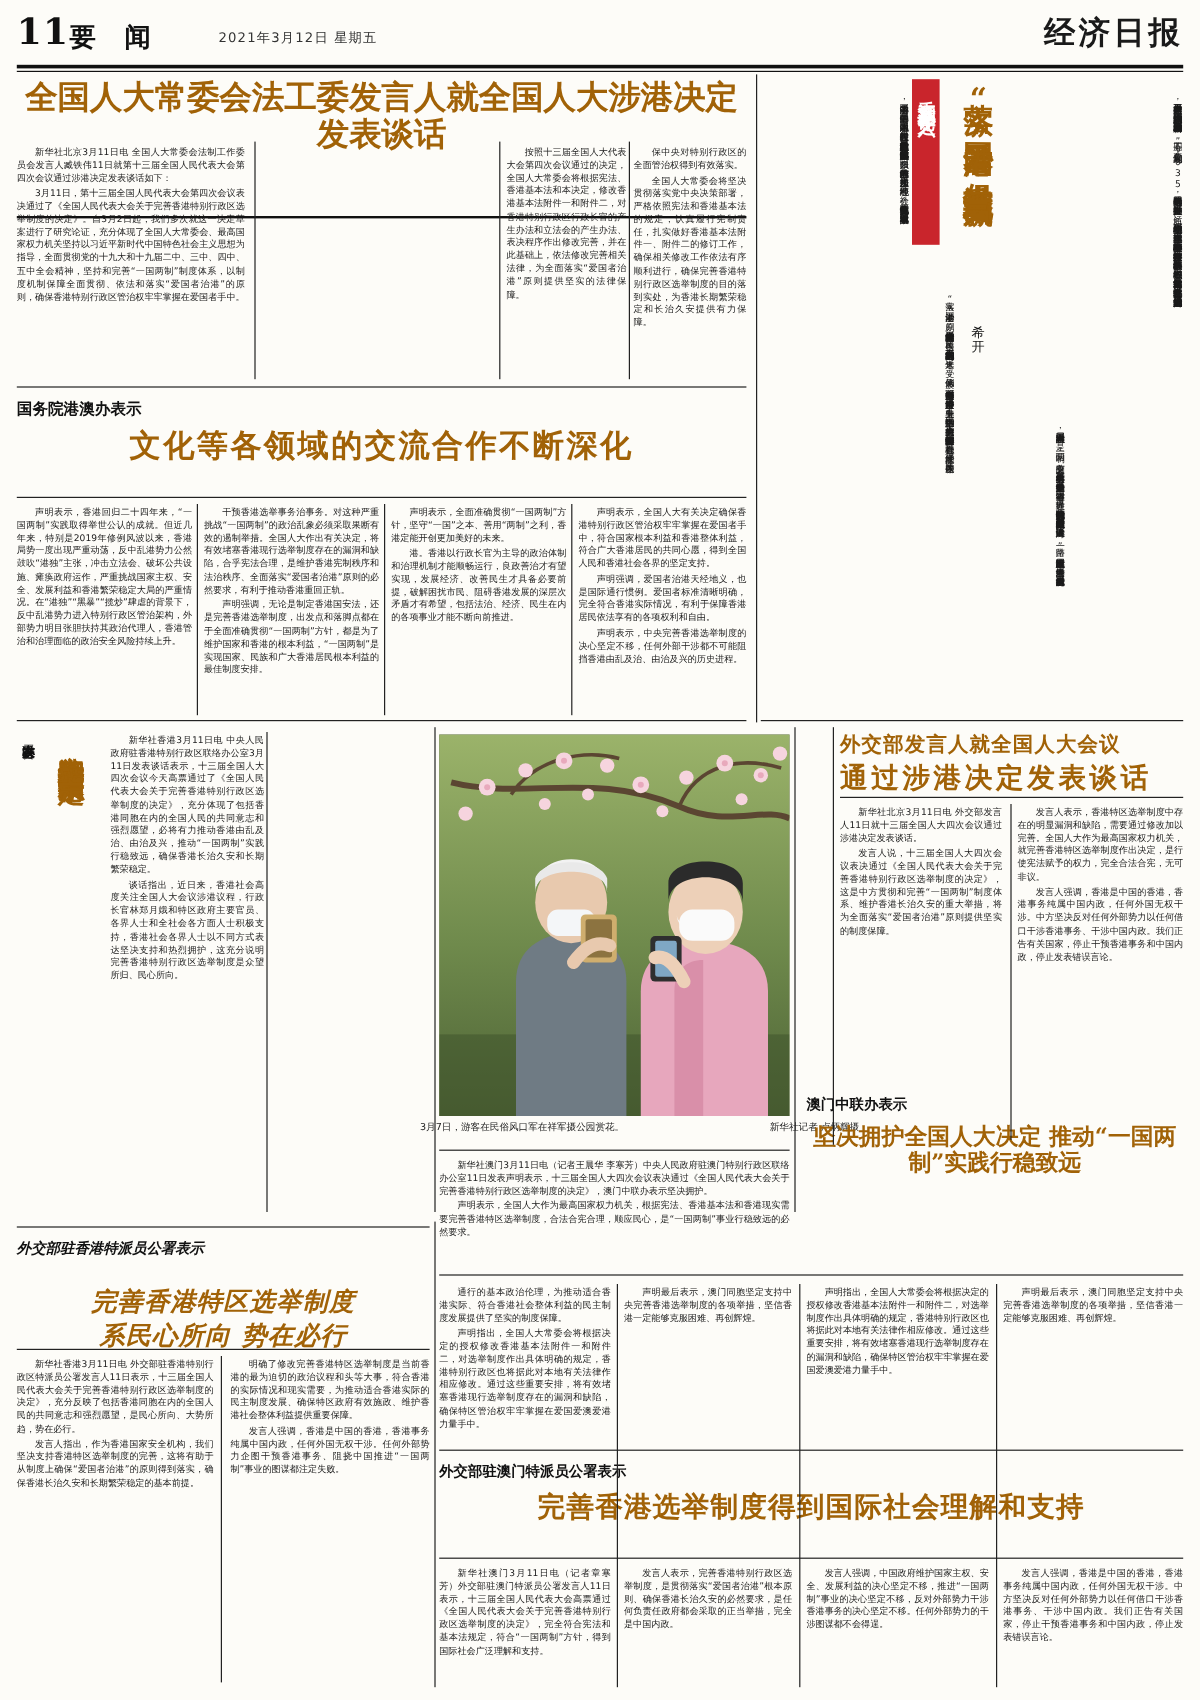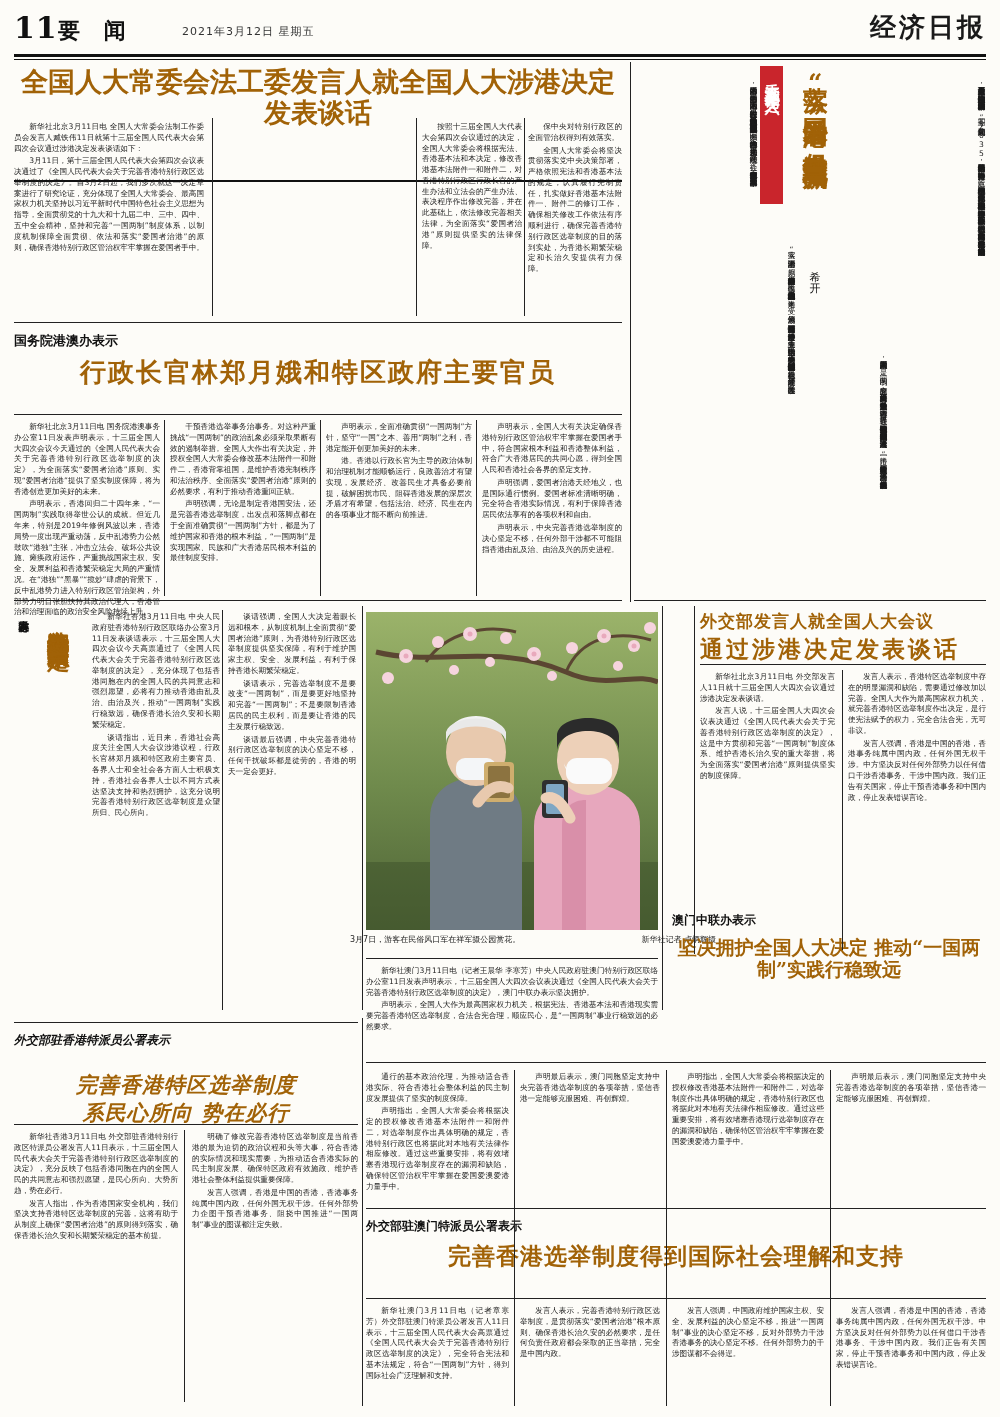--- a/index.html
+++ b/index.html
@@ -69,30 +69,29 @@
   </div>
   <div style="position:absolute;left:528px;top:122px;width:94px;height:192px;" class="body">
     <p>保中央对特别行政区的全面管治权得到有效落实。</p>
     <p>全国人大常委会将坚决贯彻落实党中央决策部署，严格依照宪法和香港基本法的规定，认真履行宪制责任，扎实做好香港基本法附件一、附件二的修订工作，确保相关修改工作依法有序顺利进行，确保完善香港特别行政区选举制度的目的落到实处，为香港长期繁荣稳定和长治久安提供有力保障。</p>
   </div>
 
   <div class="hline" style="left:14px;top:322px;width:608px;height:1px;"></div>
 
   <div style="position:absolute;left:14px;top:332px;width:608px;">
     <div class="kicker">国务院港澳办表示</div>
-    <div class="hl" style="font-size:26px;text-align:center;margin-top:8px;letter-spacing:2px;">行政长官林郑月娥和特区政府主要官员</div>
+    <div class="hl" style="font-size:26px;text-align:center;margin-top:8px;letter-spacing:2px;">文化等各领域的交流合作不断深化</div>
   </div>
   <div class="hline" style="left:14px;top:414px;width:608px;height:1px;"></div>
 
   <div style="position:absolute;left:14px;top:422px;width:146px;height:170px;" class="body">
-    <p>新华社北京3月11日电  国务院港澳事务办公室11日发表声明表示，十三届全国人大四次会议今天通过的《全国人民代表大会关于完善香港特别行政区选举制度的决定》，为全面落实“爱国者治港”原则、实现“爱国者治港”提供了坚实制度保障，将为香港创造更加美好的未来。</p>
     <p>声明表示，香港回归二十四年来，“一国两制”实践取得举世公认的成就。但近几年来，特别是2019年修例风波以来，香港局势一度出现严重动荡，反中乱港势力公然鼓吹“港独”主张，冲击立法会、破坏公共设施、瘫痪政府运作，严重挑战国家主权、安全、发展利益和香港繁荣稳定大局的严重情况。在“港独”“黑暴”“揽炒”肆虐的背景下，反中乱港势力进入特别行政区管治架构，外部势力明目张胆扶持其政治代理人，香港管治和治理面临的政治安全风险持续上升。</p>
   </div>
   <div style="position:absolute;left:170px;top:422px;width:146px;height:170px;" class="body">
-    <p>干预香港选举事务治事务。对这种严重挑战“一国两制”的政治乱象必须采取果断有效的遏制举措。全国人大作出有关决定，并授权全国人大常委会修改基本法附件一和附件二，香港背靠祖国，是维护香港宪制秩序和法治秩序、全面落实“爱国者治港”原则的必然要求，有利于推动香港重回正轨。</p>
+    <p>干预香港选举事务治事务。对这种严重挑战“一国两制”的政治乱象必须采取果断有效的遏制举措。全国人大作出有关决定，将有效堵塞香港现行选举制度存在的漏洞和缺陷，合乎宪法合理，是维护香港宪制秩序和法治秩序、全面落实“爱国者治港”原则的必然要求，有利于推动香港重回正轨。</p>
     <p>声明强调，无论是制定香港国安法，还是完善香港选举制度，出发点和落脚点都在于全面准确贯彻“一国两制”方针，都是为了维护国家和香港的根本利益，“一国两制”是实现国家、民族和广大香港居民根本利益的最佳制度安排。</p>
   </div>
   <div style="position:absolute;left:326px;top:422px;width:146px;height:170px;" class="body">
     <p>声明表示，全面准确贯彻“一国两制”方针，坚守“一国”之本、善用“两制”之利，香港定能开创更加美好的未来。</p>
     <p>港。香港以行政长官为主导的政治体制和治理机制才能顺畅运行，良政善治才有望实现，发展经济、改善民生才具备必要前提，破解困扰市民、阻碍香港发展的深层次矛盾才有希望，包括法治、经济、民生在内的各项事业才能不断向前推进。</p>
   </div>
   <div style="position:absolute;left:482px;top:422px;width:140px;height:170px;" class="body">
     <p>声明表示，全国人大有关决定确保香港特别行政区管治权牢牢掌握在爱国者手中，符合国家根本利益和香港整体利益，符合广大香港居民的共同心愿，得到全国人民和香港社会各界的坚定支持。</p>
     <p>声明强调，爱国者治港天经地义，也是国际通行惯例。爱国者标准清晰明确，完全符合香港实际情况，有利于保障香港居民依法享有的各项权利和自由。</p>
     <p>声明表示，中央完善香港选举制度的决心坚定不移，任何外部干涉都不可能阻挡香港由乱及治、由治及兴的历史进程。</p>
@@ -132,25 +131,20 @@
   <div style="position:absolute;left:16px;top:612px;width:30px;height:230px;">
     <div class="vert" style="font-size:11px;line-height:1.25;">香港中联办发言人表示</div>
   </div>
   <div style="position:absolute;left:46px;top:612px;width:34px;height:400px;">
     <div class="hl vert" style="font-size:22px;letter-spacing:1px;height:396px;">完善选举制度将推动香港走向长期繁荣稳定</div>
   </div>
 
   <div style="position:absolute;left:92px;top:612px;width:128px;height:398px;" class="body">
     <p>新华社香港3月11日电  中央人民政府驻香港特别行政区联络办公室3月11日发表谈话表示，十三届全国人大四次会议今天高票通过了《全国人民代表大会关于完善香港特别行政区选举制度的决定》，充分体现了包括香港同胞在内的全国人民的共同意志和强烈愿望，必将有力推动香港由乱及治、由治及兴，推动“一国两制”实践行稳致远，确保香港长治久安和长期繁荣稳定。</p>
     <p>谈话指出，近日来，香港社会高度关注全国人大会议涉港议程，行政长官林郑月娥和特区政府主要官员、各界人士和全社会各方面人士积极支持，香港社会各界人士以不同方式表达坚决支持和热烈拥护，这充分说明完善香港特别行政区选举制度是众望所归、民心所向。</p>
-  </div>
-  <div style="position:absolute;left:228px;top:612px;width:128px;height:398px;" class="body">
-    <p>谈话强调，全国人大决定着眼长远和根本，从制度机制上全面贯彻“爱国者治港”原则，为香港特别行政区选举制度提供坚实保障，有利于维护国家主权、安全、发展利益，有利于保持香港长期繁荣稳定。</p>
-    <p>谈话表示，完善选举制度不是要改变“一国两制”，而是要更好地坚持和完善“一国两制”；不是要限制香港居民的民主权利，而是要让香港的民主发展行稳致远。</p>
-    <p>谈话最后强调，中央完善香港特别行政区选举制度的决心坚定不移，任何干扰破坏都是徒劳的，香港的明天一定会更好。</p>
   </div>
 
   <div class="photo" style="left:366px;top:612px;width:292px;height:318px;">
     <svg width="292" height="318" viewBox="0 0 292 318">
       <defs>
         <linearGradient id="bg" x1="0" y1="0" x2="0" y2="1">
           <stop offset="0%" stop-color="#9bb36a"></stop>
           <stop offset="55%" stop-color="#6f8a4c"></stop>
           <stop offset="100%" stop-color="#4e6336"></stop>
         </linearGradient>

